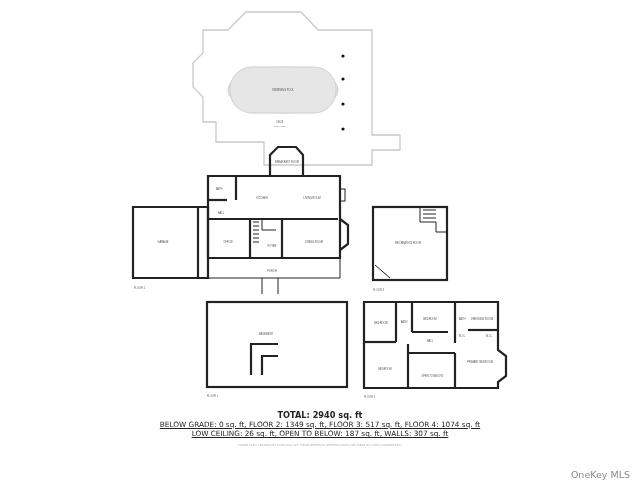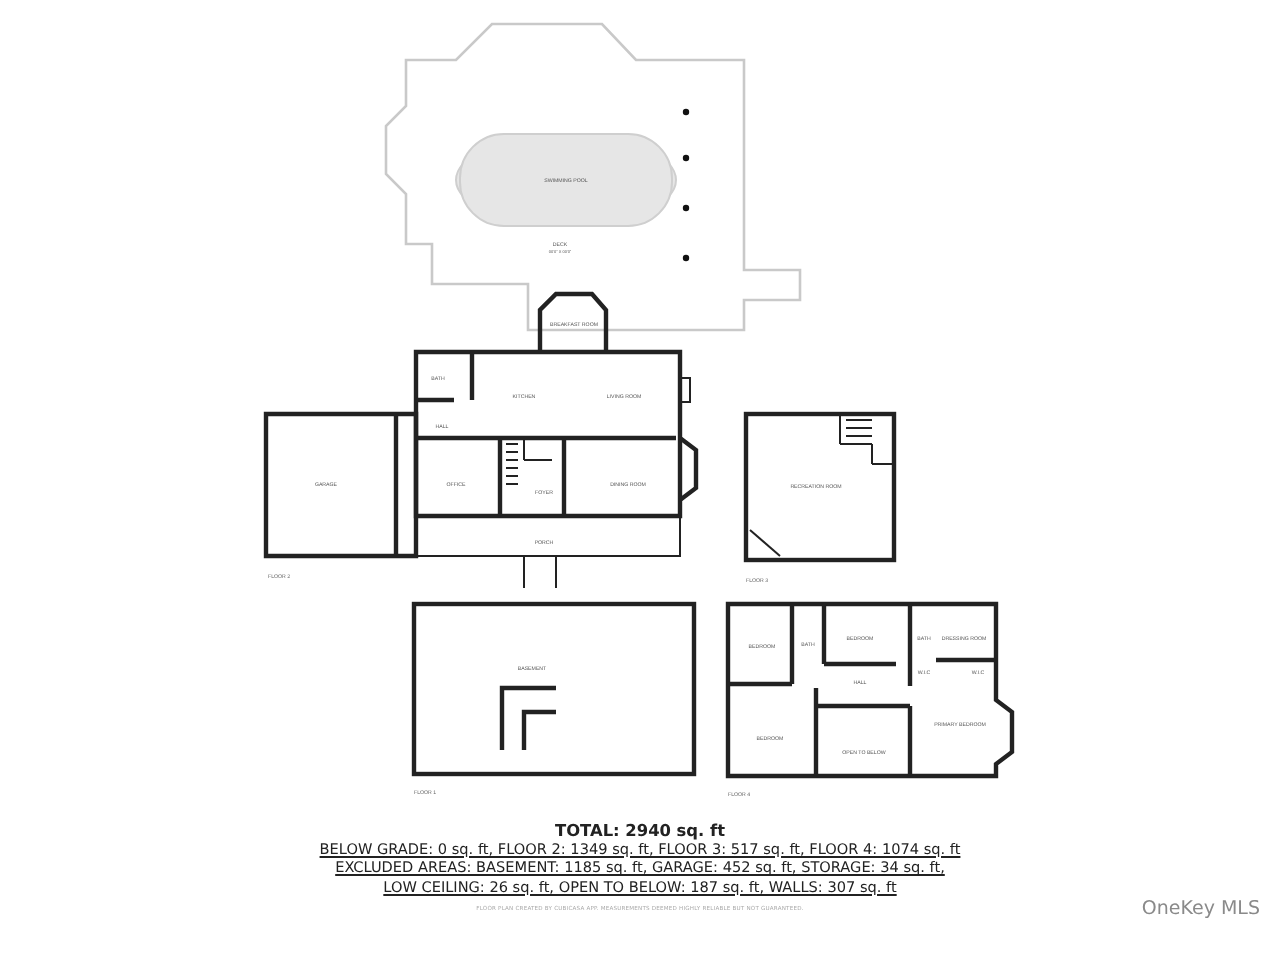--- a/index.html
+++ b/index.html
@@ -7,21 +7,21 @@
   svg#plan{position:absolute;left:0;top:0;}
   .wall{stroke:#222;stroke-width:2.2;fill:none;}
   .thin{stroke:#222;stroke-width:1;fill:none;}
   .deck{stroke:#c9c9c9;stroke-width:1.3;fill:#fff;}
   .lbl{font-family:"Liberation Sans",sans-serif;font-size:2.6px;fill:#555;text-anchor:middle;}
   .flr{font-family:"Liberation Sans",sans-serif;font-size:2.6px;fill:#666;}
   .summary{position:absolute;left:0;top:410px;width:640px;text-align:center;color:#222;font-family:"DejaVu Sans",sans-serif;}
   .summary .total{font-size:8.2px;font-weight:bold;line-height:10px;}
   .summary .line{font-size:7.3px;line-height:9.4px;text-decoration:underline;}
   .summary .disc{font-size:2.8px;color:#aaa;margin-top:4px;letter-spacing:0.1px;}
-  .watermark{position:absolute;right:10px;bottom:20px;font-size:9.5px;color:#8a8a8a;font-family:"DejaVu Sans",sans-serif;}
+  .watermark{position:absolute;right:10px;bottom:0;font-size:9.5px;color:#8a8a8a;font-family:"DejaVu Sans",sans-serif;}
 </style>
 </head>
 <body>
 
 <svg id="plan" width="640" height="480" viewBox="0 0 640 480" xmlns="http://www.w3.org/2000/svg">
 
   <g>
     <polygon class="deck" points="246,12 301,12 318,30 372,30 372,135 400,135 400,150 372,150 372,165 264,165 264,142 216,142 216,122 203,122 203,97 193,87 193,63 203,53 203,30 228,30"></polygon>
     <ellipse cx="283" cy="90" rx="55" ry="23" fill="#e6e6e6" stroke="#cfcfcf" stroke-width="1"></ellipse>
     <rect x="230" y="67" width="106" height="46" rx="22" fill="#e6e6e6" stroke="#cfcfcf" stroke-width="1"></rect>
@@ -125,18 +125,17 @@
     <text class="lbl" x="385" y="370">BEDROOM</text>
     <text class="lbl" x="432" y="377">OPEN TO BELOW</text>
     <text class="lbl" x="480" y="363">PRIMARY BEDROOM</text>
     <text class="flr" x="364" y="398">FLOOR 4</text>
   </g>
 </svg>
 
 <div class="summary">
   <div class="total">TOTAL: 2940 sq. ft</div>
   <div class="line">BELOW GRADE: 0 sq. ft, FLOOR 2: 1349 sq. ft, FLOOR 3: 517 sq. ft, FLOOR 4: 1074 sq. ft</div>
-  <div class="line">EXCLUDED AREAS: BASEMENT: 1185 sq. ft, GARAGE: 452 sq. ft, STORAGE: 34 sq. ft,</div>
   <div class="line">LOW CEILING: 26 sq. ft, OPEN TO BELOW: 187 sq. ft, WALLS: 307 sq. ft</div>
   <div class="disc">FLOOR PLAN CREATED BY CUBICASA APP. MEASUREMENTS DEEMED HIGHLY RELIABLE BUT NOT GUARANTEED.</div>
 </div>
 
 <div class="watermark">OneKey MLS</div>
 
 </body></html>

